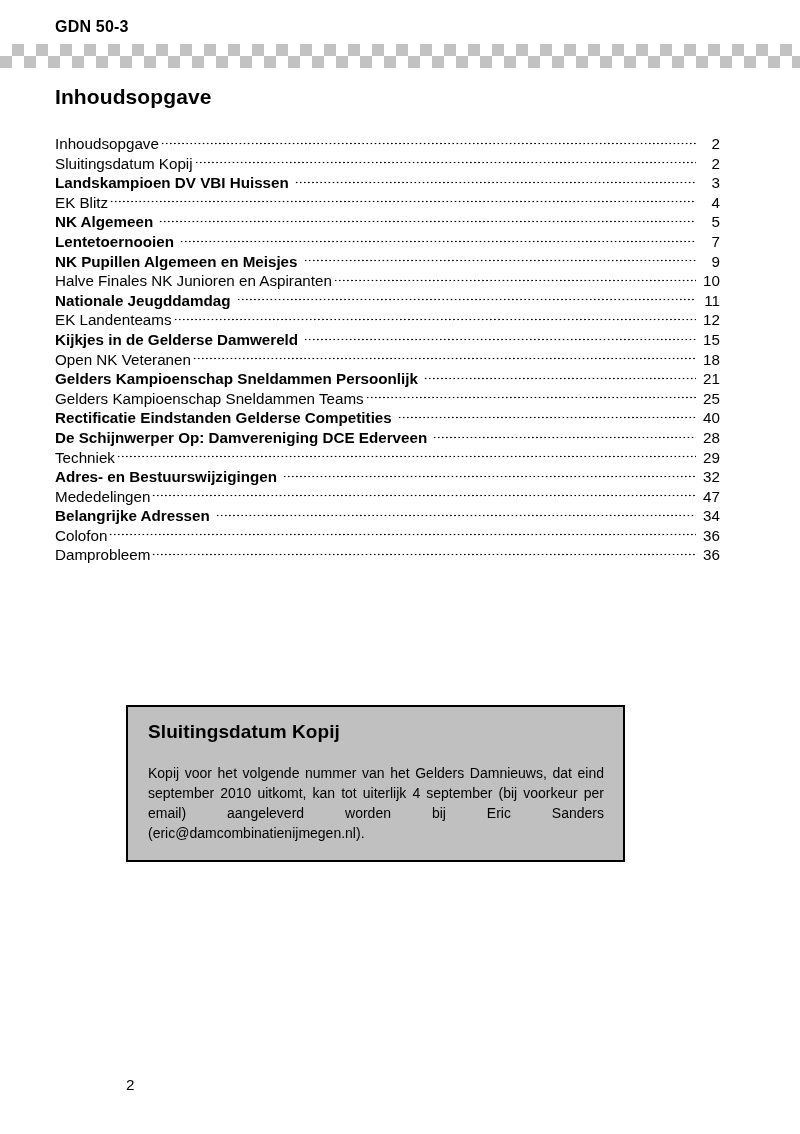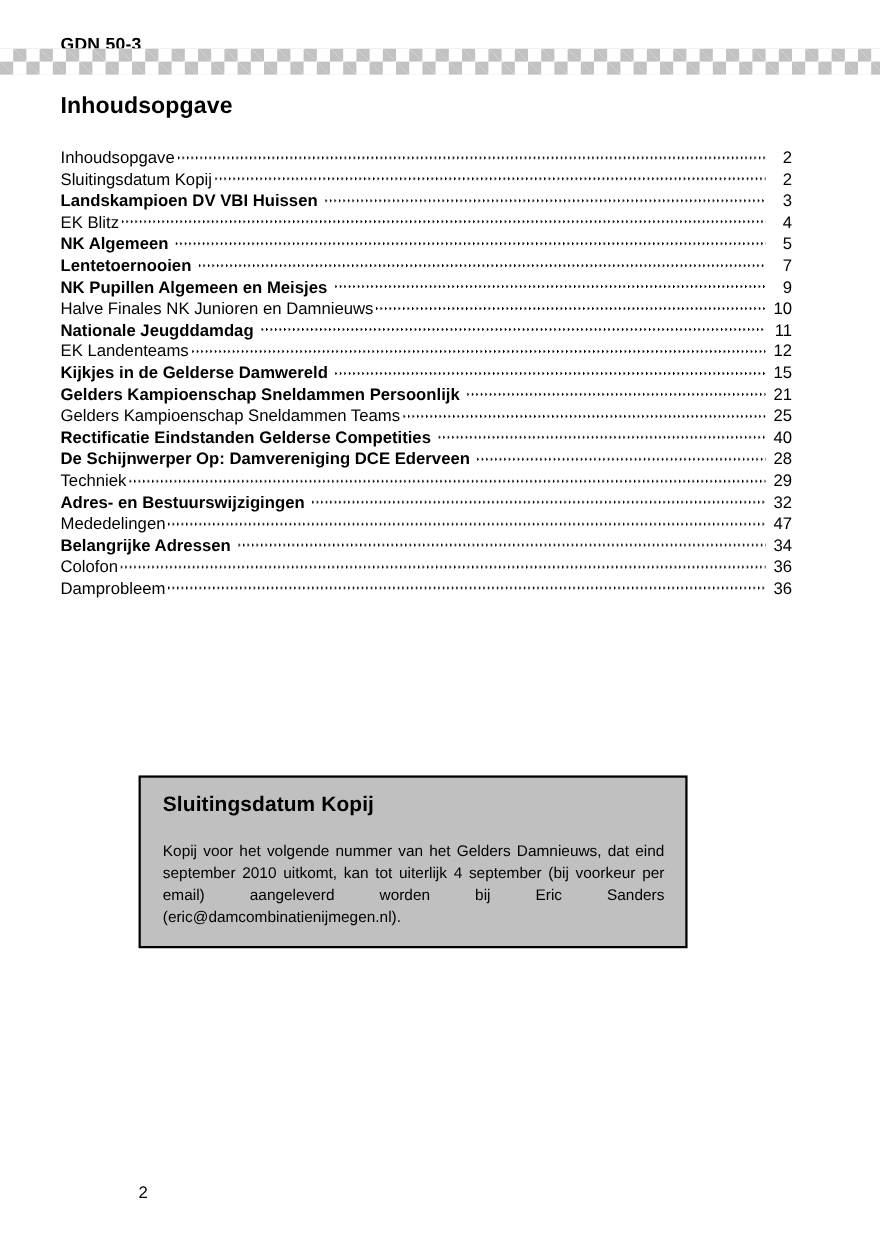--- a/index.html
+++ b/index.html
@@ -12,21 +12,21 @@
     height: 1134px;
     position: relative;
     font-family: "Liberation Sans", sans-serif;
     color: #000000;
     overflow: hidden;
   }
 
   
   #running-header {
     position: absolute;
-    top: 33px;
+    top: 19px;
     left: 55px;
     font-size: 16px;
     font-weight: bold;
     letter-spacing: 0.2px;
     line-height: 1;
   }
 
   
   #checker-band {
     position: absolute;
@@ -180,38 +180,43 @@
         <span class="toc-label">Lentetoernooien</span>
         <span class="toc-leader"></span>
         <span class="toc-page">7</span>
       </div>
       <div class="toc-entry gap">
         <span class="toc-label">NK Pupillen Algemeen en Meisjes</span>
         <span class="toc-leader"></span>
         <span class="toc-page">9</span>
       </div>
       <div class="toc-entry">
-        <span class="toc-label">Halve Finales NK Junioren en Damnieuws</span>
+        <span class="toc-label">Halve Finales NK Junioren en Aspiranten</span>
         <span class="toc-leader"></span>
         <span class="toc-page">10</span>
       </div>
       <div class="toc-entry gap">
         <span class="toc-label">Nationale Jeugddamdag</span>
         <span class="toc-leader"></span>
         <span class="toc-page">11</span>
       </div>
       <div class="toc-entry">
         <span class="toc-label">EK Landenteams</span>
         <span class="toc-leader"></span>
         <span class="toc-page">12</span>
       </div>
       <div class="toc-entry gap">
         <span class="toc-label">Kijkjes in de Gelderse Damwereld</span>
         <span class="toc-leader"></span>
         <span class="toc-page">15</span>
+      </div>
+      <div class="toc-entry">
+        <span class="toc-label">Open NK Veteranen</span>
+        <span class="toc-leader"></span>
+        <span class="toc-page">18</span>
       </div>
       <div class="toc-entry gap">
         <span class="toc-label">Gelders Kampioenschap Sneldammen Persoonlijk</span>
         <span class="toc-leader"></span>
         <span class="toc-page">21</span>
       </div>
       <div class="toc-entry">
         <span class="toc-label">Gelders Kampioenschap Sneldammen Teams</span>
         <span class="toc-leader"></span>
         <span class="toc-page">25</span>

